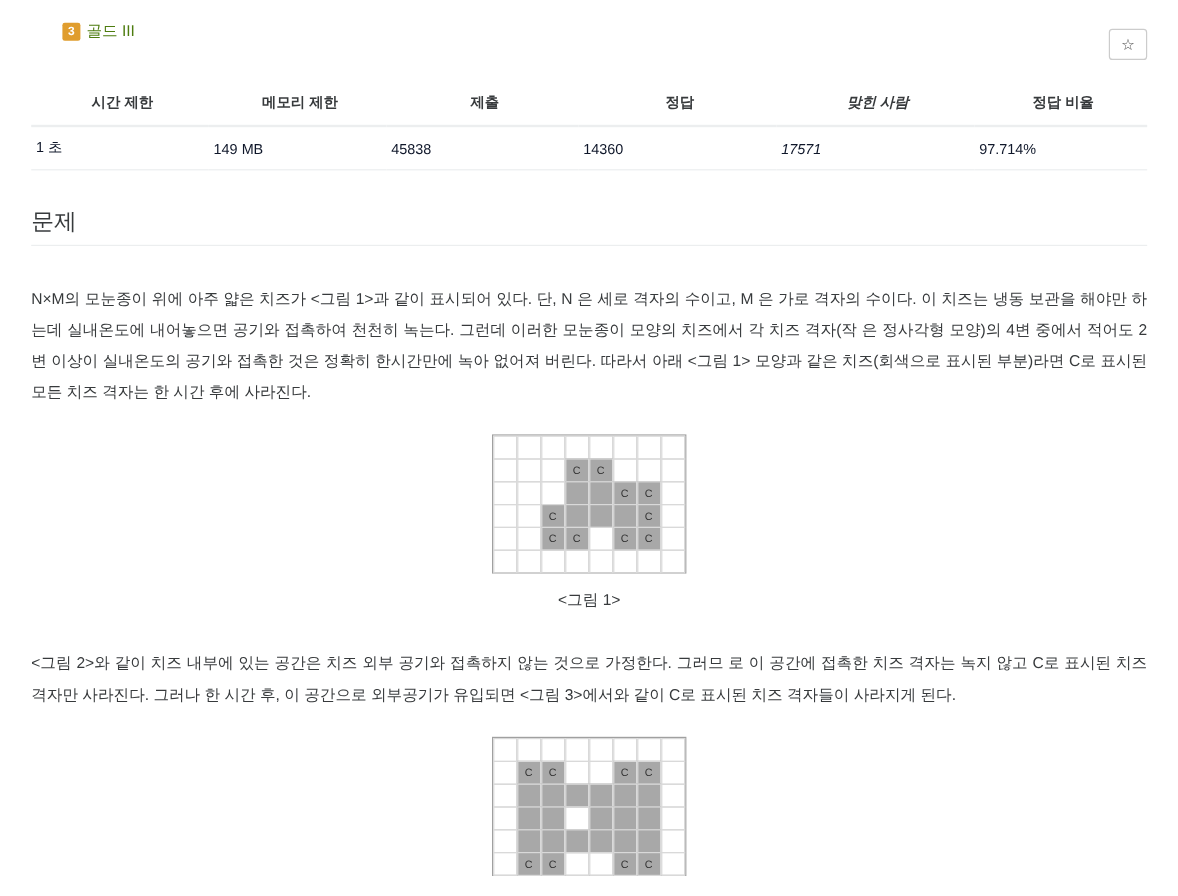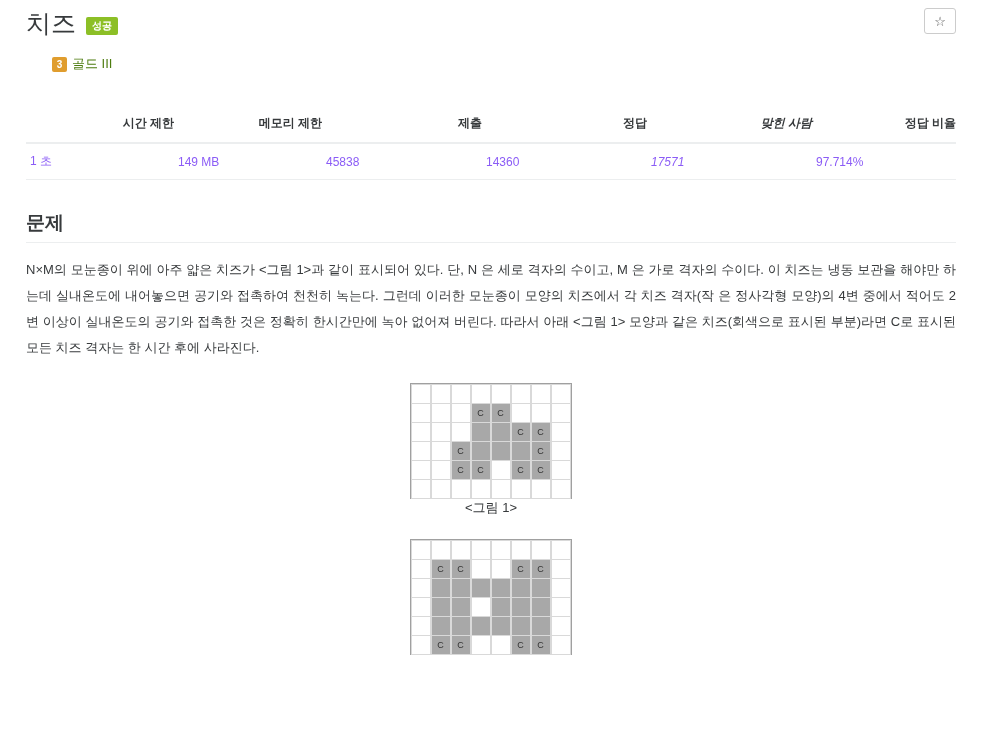--- a/index.html
+++ b/index.html
@@ -82,51 +82,51 @@
     color: #4d7c0f;
   }
   
   table.info {
     width: 930px;
     border-collapse: collapse;
     margin-top: 33px;
     font-size: 12px;
   }
   table.info th {
-    text-align: right;
+    text-align: center;
     font-weight: bold;
     color: #373a3c;
     font-size: 12px;
     padding: 8px 0 10px 4px;
     border-bottom: 2px solid #eceeef;
   }
   table.info td {
     padding: 9px 0 9px 4px;
     border-bottom: 1px solid #eceeef;
-    color: #8b5cf6;
+    color: #0f172a;
     font-size: 12px;
   }
   table.info th:nth-child(1), table.info td:nth-child(1) { width: 148px; }
   table.info th:nth-child(2), table.info td:nth-child(2) { width: 148px; margin-left: 15px; }
   table.info th:nth-child(3), table.info td:nth-child(3) { width: 160px; }
   table.info th:nth-child(4), table.info td:nth-child(4) { width: 165px; }
   table.info th:nth-child(5), table.info td:nth-child(5) { width: 165px; font-style: italic; }
   
   .section-head {
     margin-top: 30px;
     font-size: 19px;
     color: #373a3c;
     padding-bottom: 6px;
     border-bottom: 1px solid #eceeef;
     width: 930px;
-    font-weight: 700;
+    font-weight: 400;
   }
   .body-text {
     width: 930px;
-    margin-top: 14px;
+    margin-top: 31px;
     font-size: 13px;
     line-height: 26px;
     color: #373a3c;
     text-align: justify;
   }
   
   .figure {
     margin-top: 22px;
     width: 930px;
     display: flex;
@@ -143,33 +143,30 @@
     height: 20px;
     border: 1px solid #d9d9d9;
     margin: -0.5px;
     font-size: 9px;
     line-height: 19px;
     text-align: center;
     color: #333333;
   }
   .cell.g { background: #a8a8a8; }
   .fig-cap {
+    margin-top: 13px;
     font-size: 13px;
     color: #373a3c;
   }
 </style>
 </head>
 <body>
 
 <div class="page">
 
-  <div class="title-row">
-    <h1 class="prob-title">치즈</h1>
-    <span class="badge-success">성공</span>
-  </div>
 
   <div class="star-btn">
     <span>☆</span>
   </div>
 
   <div class="tier-row">
     <span class="tier-icon">3</span>
     <span class="tier-label">골드 III</span>
   </div>
 
@@ -247,20 +244,21 @@
         <div class="cell"></div>
         <div class="cell"></div>
         <div class="cell"></div>
         <div class="cell"></div>
         <div class="cell"></div>
         <div class="cell"></div>
       </div>
     <div class="fig-cap">&lt;그림 1&gt;</div>
   </div>
 
+  <div class="body-text">&lt;그림 2&gt;와 같이 치즈 내부에 있는 공간은 치즈 외부 공기와 접촉하지 않는 것으로 가정한다. 그러므 로 이 공간에 접촉한 치즈 격자는 녹지 않고 C로 표시된 치즈 격자만 사라진다. 그러나 한 시간 후, 이 공간으로 외부공기가 유입되면 &lt;그림 3&gt;에서와 같이 C로 표시된 치즈 격자들이 사라지게 된다.</div>
 
   <div class="figure">
     <div class="grid" id="grid2" style="grid-template-columns: repeat(8, 20px);">
         <div class="cell"></div>
         <div class="cell"></div>
         <div class="cell"></div>
         <div class="cell"></div>
         <div class="cell"></div>
         <div class="cell"></div>
         <div class="cell"></div>

